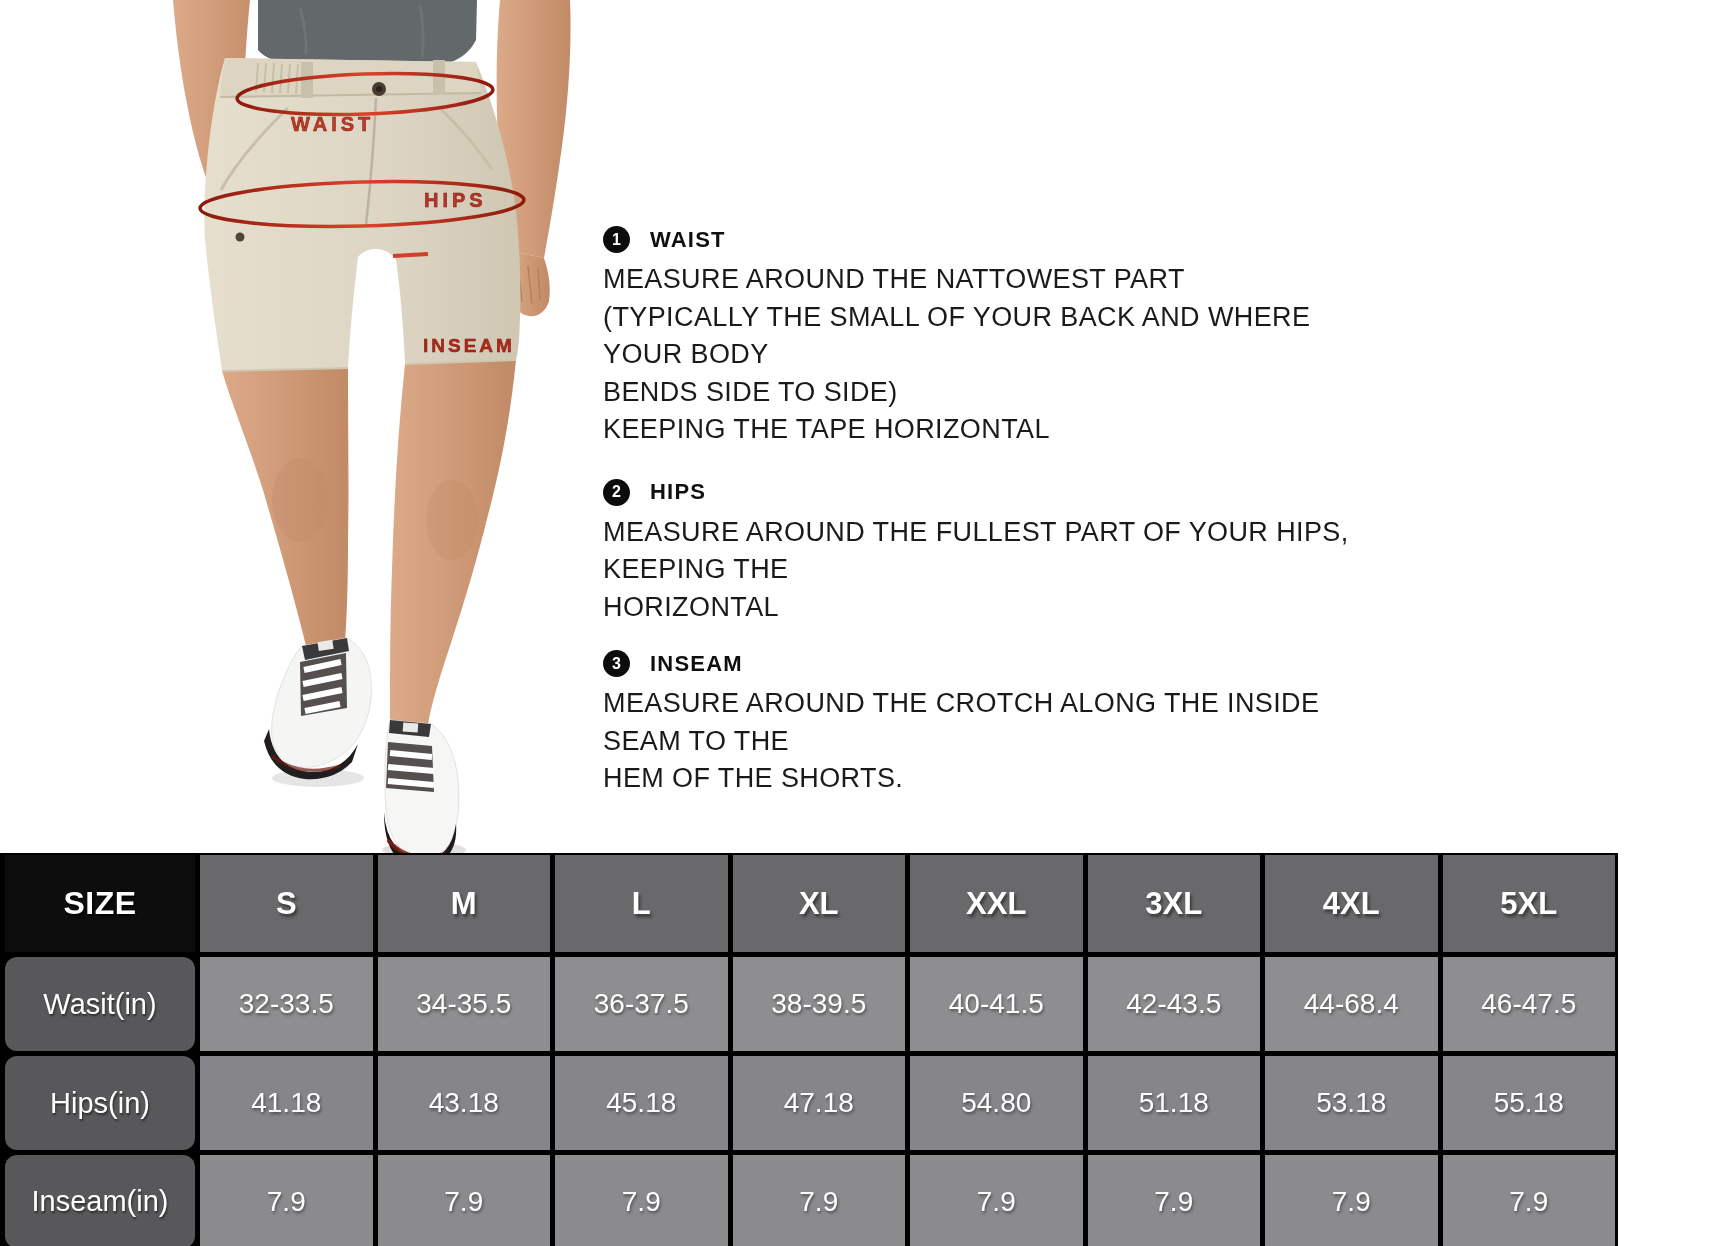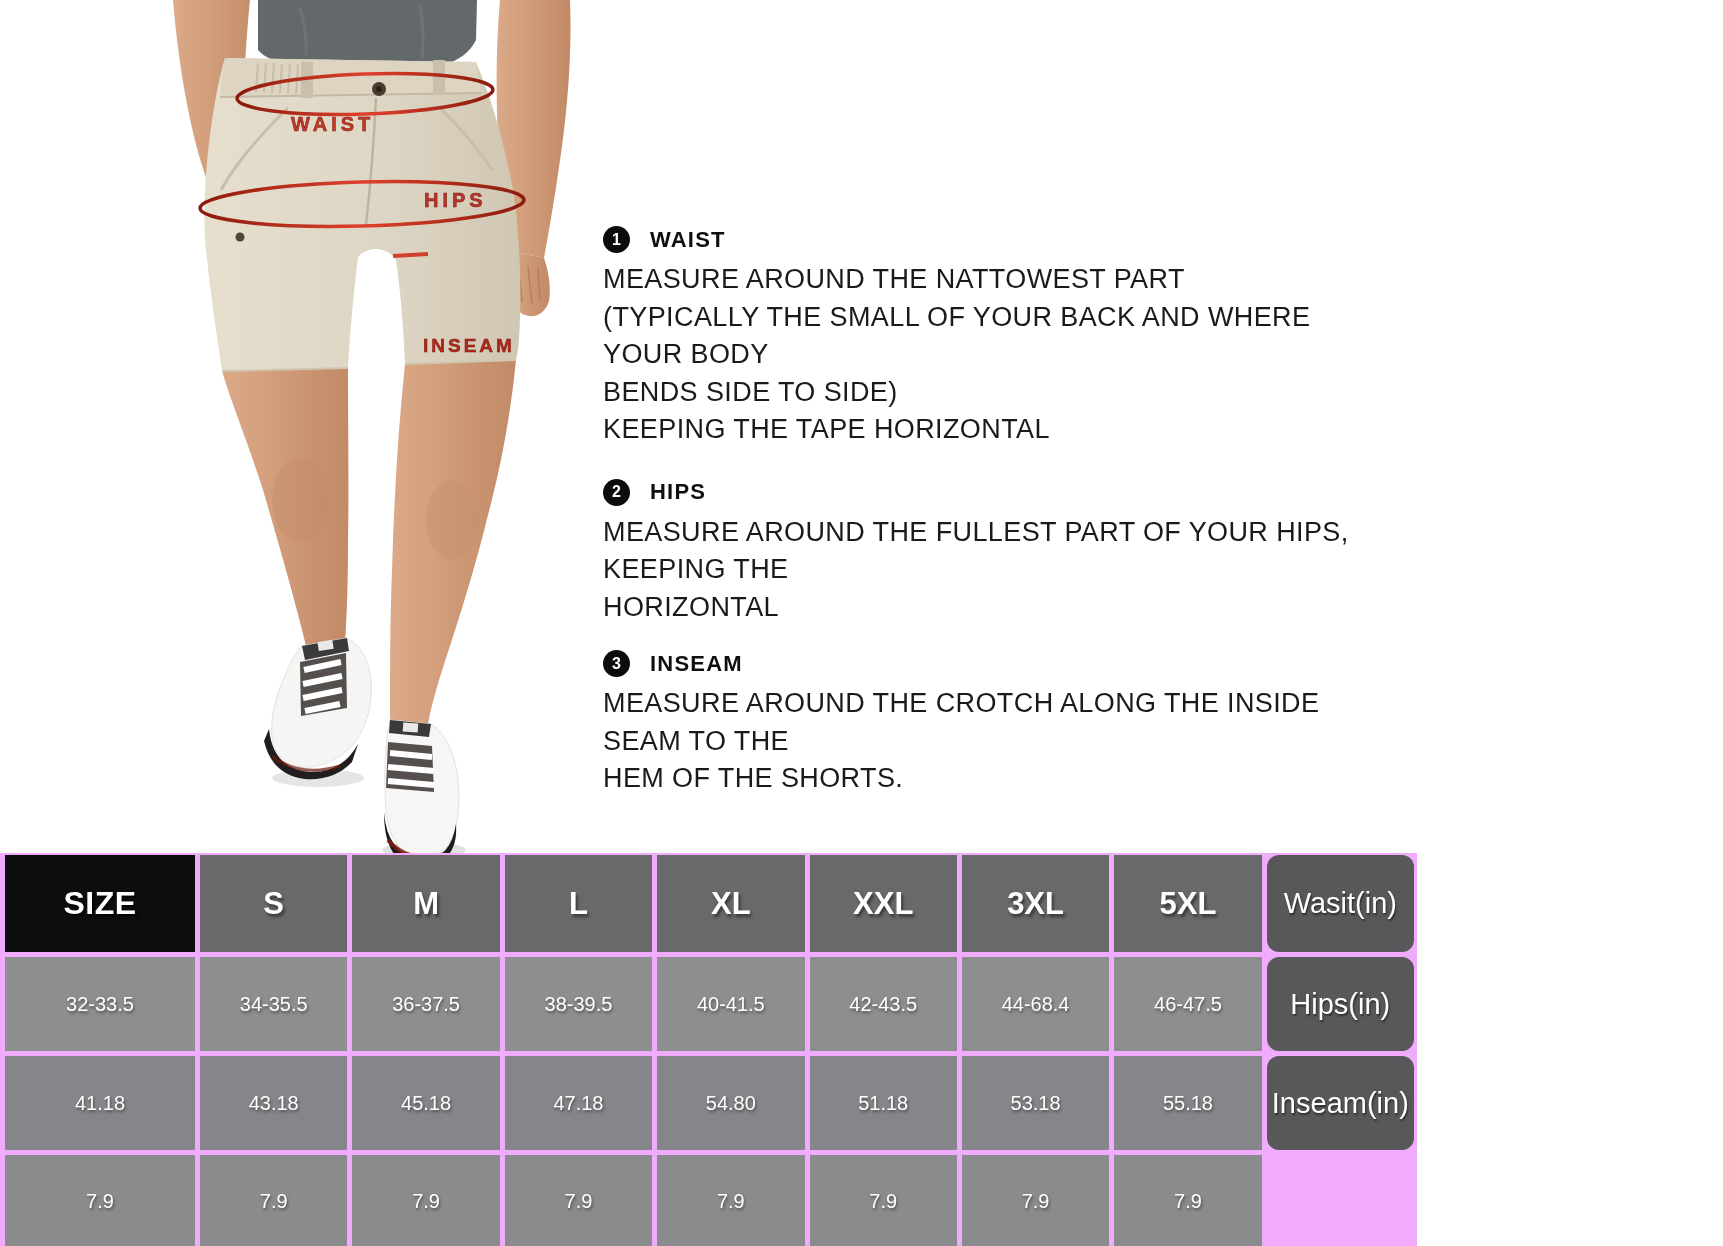--- a/index.html
+++ b/index.html
@@ -14,32 +14,32 @@
   .step{margin:0 0 30px 0;}
   .step-head{display:flex;align-items:center;gap:20px;margin:0 0 8px 0;}
   .badge{width:27px;height:27px;border-radius:50%;background:#0c0c0c;color:#ffffff;
          font-size:16px;font-weight:bold;display:flex;align-items:center;justify-content:center;
          flex:0 0 auto;}
   .step-title{font-size:22px;font-weight:bold;letter-spacing:1.2px;color:#0f0f0f;}
   .step-line{font-size:27px;line-height:37.5px;letter-spacing:0.4px;color:#1a1a1a;}
   .step:nth-child(2){margin-bottom:24px;}
 
   
-  #size-table{position:absolute;left:0;top:853px;width:1417px;height:393px;
-              box-sizing:border-box;background:#f0abfc;display:grid;
+  #size-table{position:absolute;left:0;top:853px;width:1618px;height:393px;
+              box-sizing:border-box;background:#000000;display:grid;
               grid-template-columns:190px repeat(8,1fr);
               grid-template-rows:97px 94px 94px 93px;
               gap:5px;padding:2px 3px 0 5px;}
   .cell{display:flex;align-items:center;justify-content:center;color:#ffffff;}
   .hcell{background:#69696b;font-weight:bold;font-size:31px;
          text-shadow:2px 3px 3px rgba(0,0,0,0.45);}
   .size-cell{background:#0d0d0d;font-weight:bold;font-size:32px;letter-spacing:0.5px;
          text-shadow:2px 2px 2px rgba(0,0,0,0.8);}
   .rlabel{background:#58585a;font-size:29px;text-shadow:1px 2px 2px rgba(0,0,0,0.5);border-radius:12px;}
-  .val{font-size:20px;text-shadow:1px 2px 3px rgba(0,0,0,0.45);}
+  .val{font-size:28px;text-shadow:1px 2px 3px rgba(0,0,0,0.45);}
   .r1{background:#8e8e90;}
   .r2{background:#86868a;}
   .r3{background:#8b8b8e;}
 </style>
 </head>
 <body>
 
 <div id="canvas">
 
   <svg id="figure-svg" width="600" height="860" viewBox="0 0 600 860" aria-hidden="true">
@@ -193,20 +193,21 @@
 
   <div id="size-table">
 
     <div class="cell size-cell">SIZE</div>
     <div class="cell hcell">S</div>
     <div class="cell hcell">M</div>
     <div class="cell hcell">L</div>
     <div class="cell hcell">XL</div>
     <div class="cell hcell">XXL</div>
     <div class="cell hcell">3XL</div>
+    <div class="cell hcell">4XL</div>
     <div class="cell hcell">5XL</div>
 
     <div class="cell rlabel">Wasit(in)</div>
     <div class="cell val r1">32-33.5</div>
     <div class="cell val r1">34-35.5</div>
     <div class="cell val r1">36-37.5</div>
     <div class="cell val r1">38-39.5</div>
     <div class="cell val r1">40-41.5</div>
     <div class="cell val r1">42-43.5</div>
     <div class="cell val r1">44-68.4</div>

